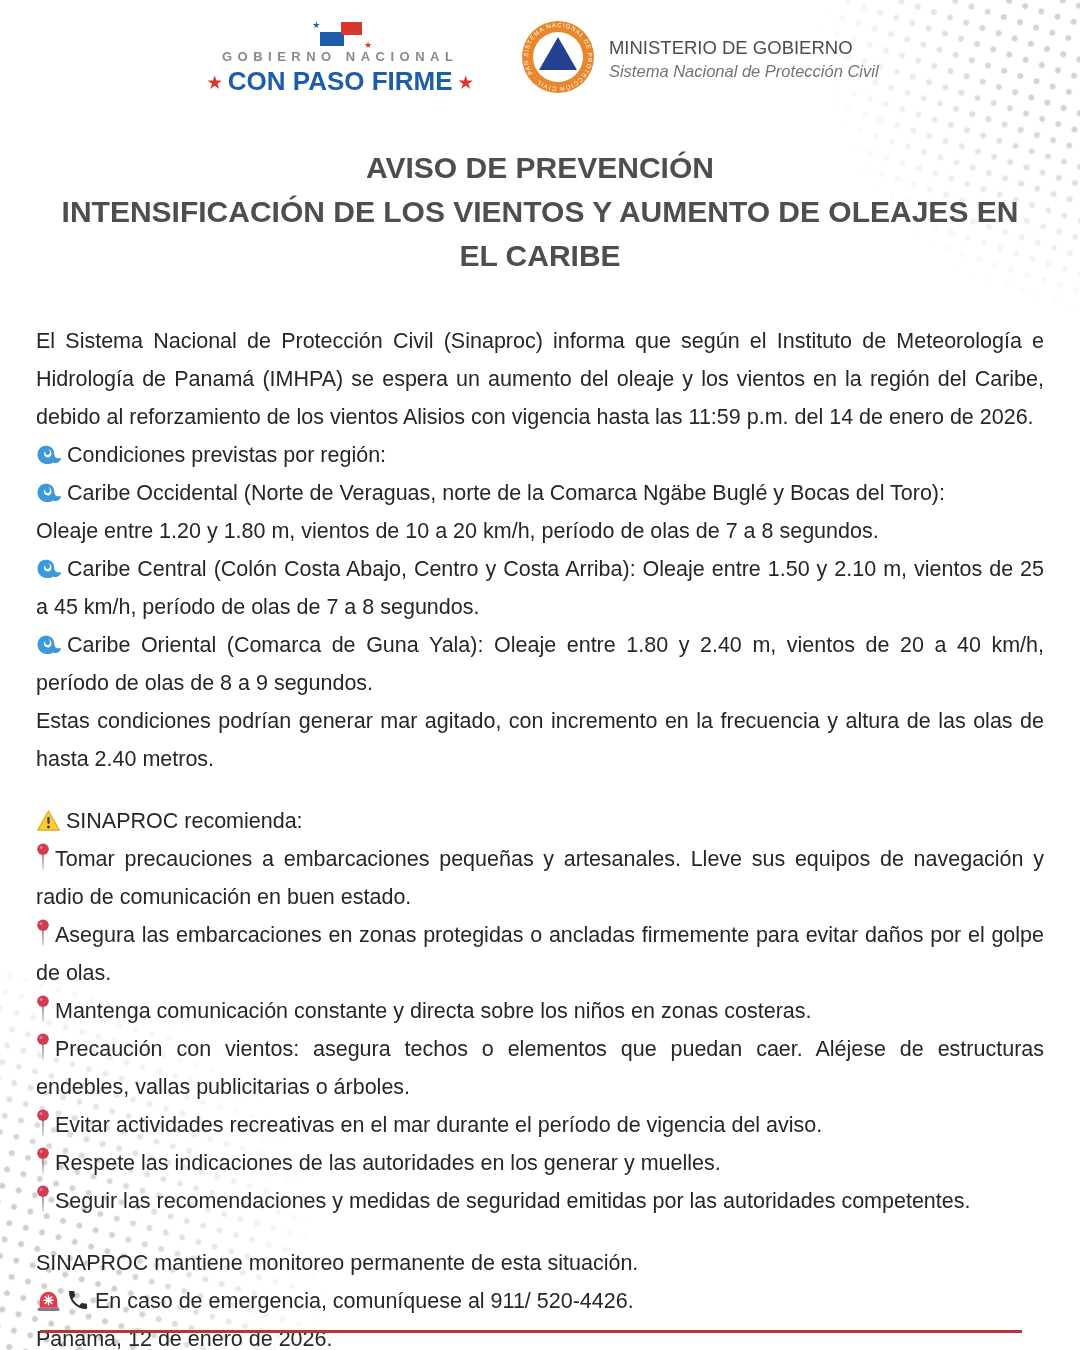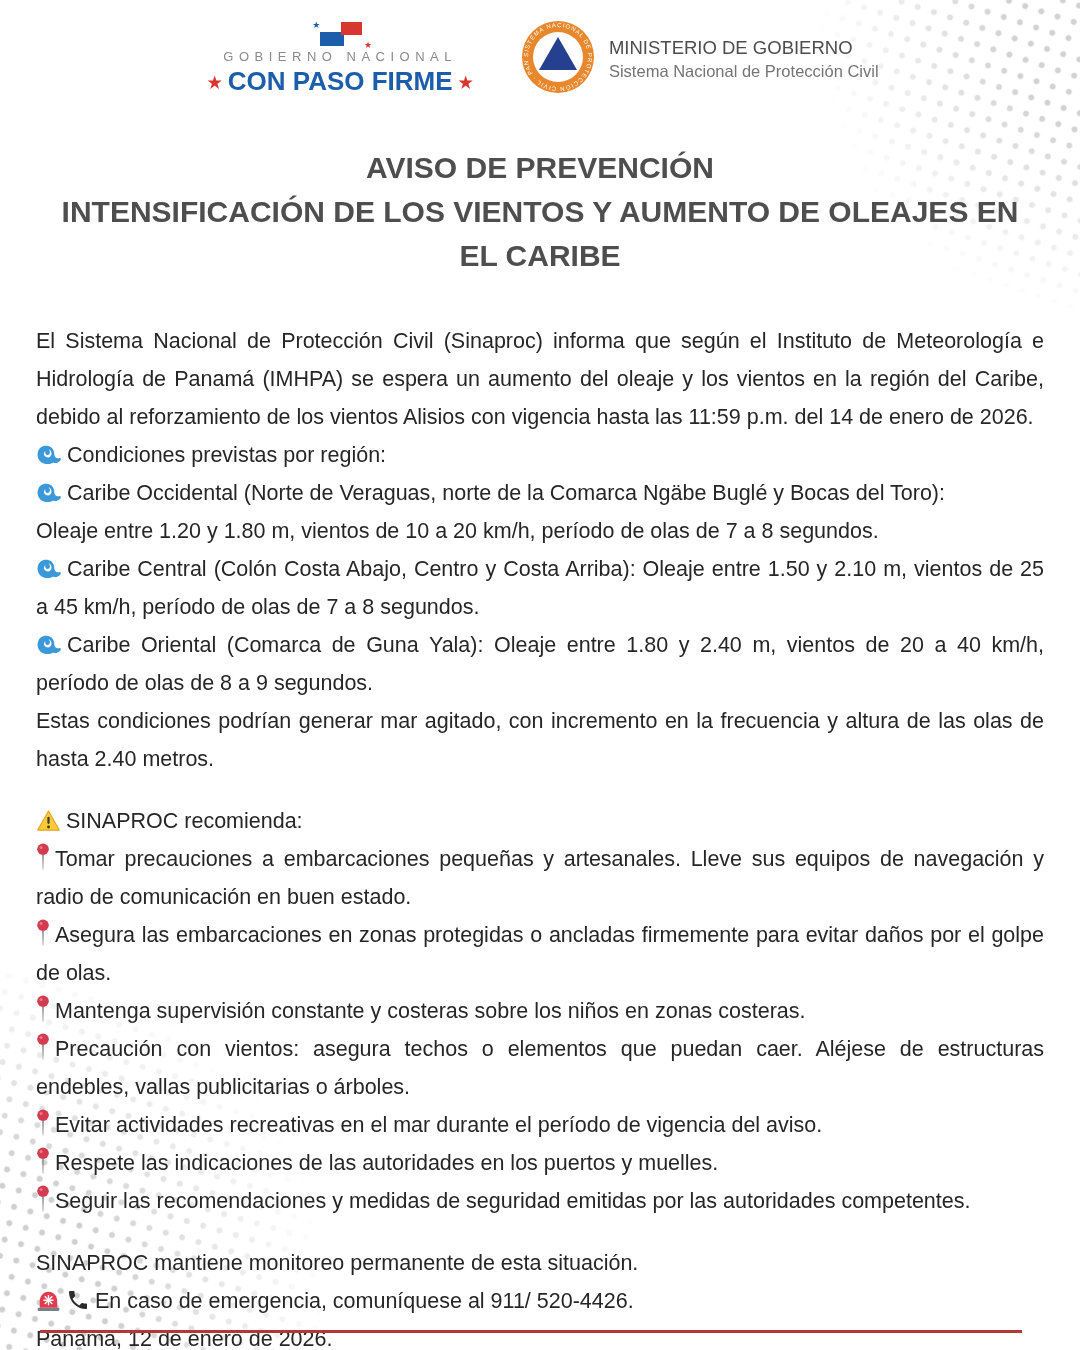--- a/index.html
+++ b/index.html
@@ -34,27 +34,27 @@
   .header {
     position:relative; display:flex; justify-content:center; align-items:center;
     gap:42px; padding-top:20px; z-index:2;
   }
   .gov-logo { text-align:center; }
   .flag { position:relative; width:52px; height:24px; margin:0 auto 3px; }
   .flag .sq-blue { position:absolute; left:6px; bottom:0; width:24px; height:14px; background:#1c5ea9; }
   .flag .sq-red  { position:absolute; right:4px; top:0; width:21px; height:13px; background:#d8372f; }
   .flag .st-blue { position:absolute; left:-2px; top:-2px; font-size:9px; color:#1c5ea9; }
   .flag .st-red  { position:absolute; right:-6px; bottom:-4px; font-size:9px; color:#d8372f; }
-  .gov-line1 { font-size:13px; letter-spacing:5.5px; color:#8a8a8a; font-weight:400; white-space:nowrap; }
+  .gov-line1 { font-size:13px; letter-spacing:5.5px; color:#8a8a8a; font-weight:700; white-space:nowrap; }
   .gov-line2 { font-size:26px; font-weight:bold; color:#1c5ea9; margin-top:2px; white-space:nowrap; }
   .gov-line2 .star { color:#d8372f; font-size:16px; vertical-align:2px; padding:0 6px; }
 
   .ministry-group { display:flex; align-items:center; gap:14px; }
   .ministry-text .m-title { font-size:18.5px; font-weight:normal; color:#4d4d4d; }
-  .ministry-text .m-sub   { font-size:16.5px; color:#747474; margin-top:3px; }
+  .ministry-text .m-sub   { font-size:16.5px; color:#747474; margin-top:3px;font-style:italic; }
 
   
   .title-block {
     margin-top:48px; text-align:center; font-weight:bold;
     color:#4e4e4e; font-size:30px; line-height:44px; z-index:2; position:relative;
   }
 
   
   .notice-body {
     position:relative; z-index:2;
@@ -153,36 +153,36 @@
   </svg></span><span>Tomar precauciones a embarcaciones pequeñas y artesanales. Lleve sus equipos de navegación y radio de comunicación en buen estado.</span></p>
       <p class="justify"><span class="ic"><svg width="14" height="27" viewBox="0 0 14 28" aria-hidden="true">
     <path d="M6.1 12.3h1.8L7.3 27.4h-.6Z" fill="#8f8f8f"></path>
     <circle cx="7" cy="6.5" r="6" fill="#d23b50"></circle>
     <circle cx="5" cy="4.6" r="1.6" fill="#e9798a"></circle>
   </svg></span><span>Asegura las embarcaciones en zonas protegidas o ancladas firmemente para evitar daños por el golpe de olas.</span></p>
       <p class=""><span class="ic"><svg width="14" height="27" viewBox="0 0 14 28" aria-hidden="true">
     <path d="M6.1 12.3h1.8L7.3 27.4h-.6Z" fill="#8f8f8f"></path>
     <circle cx="7" cy="6.5" r="6" fill="#d23b50"></circle>
     <circle cx="5" cy="4.6" r="1.6" fill="#e9798a"></circle>
-  </svg></span><span>Mantenga supervisión constante y costeras sobre los niños en zonas costeras.</span></p>
+  </svg></span><span>Mantenga comunicación constante y directa sobre los niños en zonas costeras.</span></p>
       <p class="justify"><span class="ic"><svg width="14" height="27" viewBox="0 0 14 28" aria-hidden="true">
     <path d="M6.1 12.3h1.8L7.3 27.4h-.6Z" fill="#8f8f8f"></path>
     <circle cx="7" cy="6.5" r="6" fill="#d23b50"></circle>
     <circle cx="5" cy="4.6" r="1.6" fill="#e9798a"></circle>
   </svg></span><span>Precaución con vientos: asegura techos o elementos que puedan caer. Aléjese de estructuras endebles, vallas publicitarias o árboles.</span></p>
       <p class=""><span class="ic"><svg width="14" height="27" viewBox="0 0 14 28" aria-hidden="true">
     <path d="M6.1 12.3h1.8L7.3 27.4h-.6Z" fill="#8f8f8f"></path>
     <circle cx="7" cy="6.5" r="6" fill="#d23b50"></circle>
     <circle cx="5" cy="4.6" r="1.6" fill="#e9798a"></circle>
   </svg></span><span>Evitar actividades recreativas en el mar durante el período de vigencia del aviso.</span></p>
       <p class=""><span class="ic"><svg width="14" height="27" viewBox="0 0 14 28" aria-hidden="true">
     <path d="M6.1 12.3h1.8L7.3 27.4h-.6Z" fill="#8f8f8f"></path>
     <circle cx="7" cy="6.5" r="6" fill="#d23b50"></circle>
     <circle cx="5" cy="4.6" r="1.6" fill="#e9798a"></circle>
-  </svg></span><span>Respete las indicaciones de las autoridades en los puertos y muelles.</span></p>
+  </svg></span><span>Respete las indicaciones de las autoridades en los generar y muelles.</span></p>
       <p class=""><span class="ic"><svg width="14" height="27" viewBox="0 0 14 28" aria-hidden="true">
     <path d="M6.1 12.3h1.8L7.3 27.4h-.6Z" fill="#8f8f8f"></path>
     <circle cx="7" cy="6.5" r="6" fill="#d23b50"></circle>
     <circle cx="5" cy="4.6" r="1.6" fill="#e9798a"></circle>
   </svg></span><span>Seguir las recomendaciones y medidas de seguridad emitidas por las autoridades competentes.</span></p>
       <div class="spacer"></div>
       <p class=""><span>SINAPROC mantiene monitoreo permanente de esta situación.</span></p>
       <p class=""><span class="ic"><svg width="25" height="22" viewBox="0 0 30 26" aria-hidden="true">
     <path d="M15 2C8.5 2 4.5 7.5 4.5 13.5V21h21v-7.5C25.5 7.5 21.5 2 15 2Z" fill="#e23b4e"></path>
     <g stroke="#ffffff" stroke-width="1.7" stroke-linecap="round">

